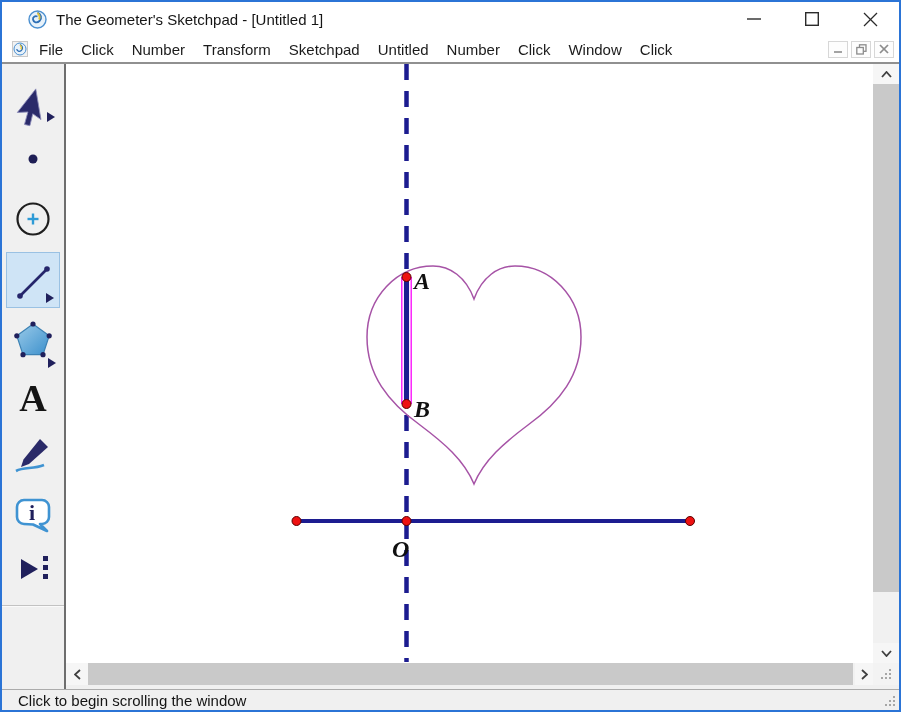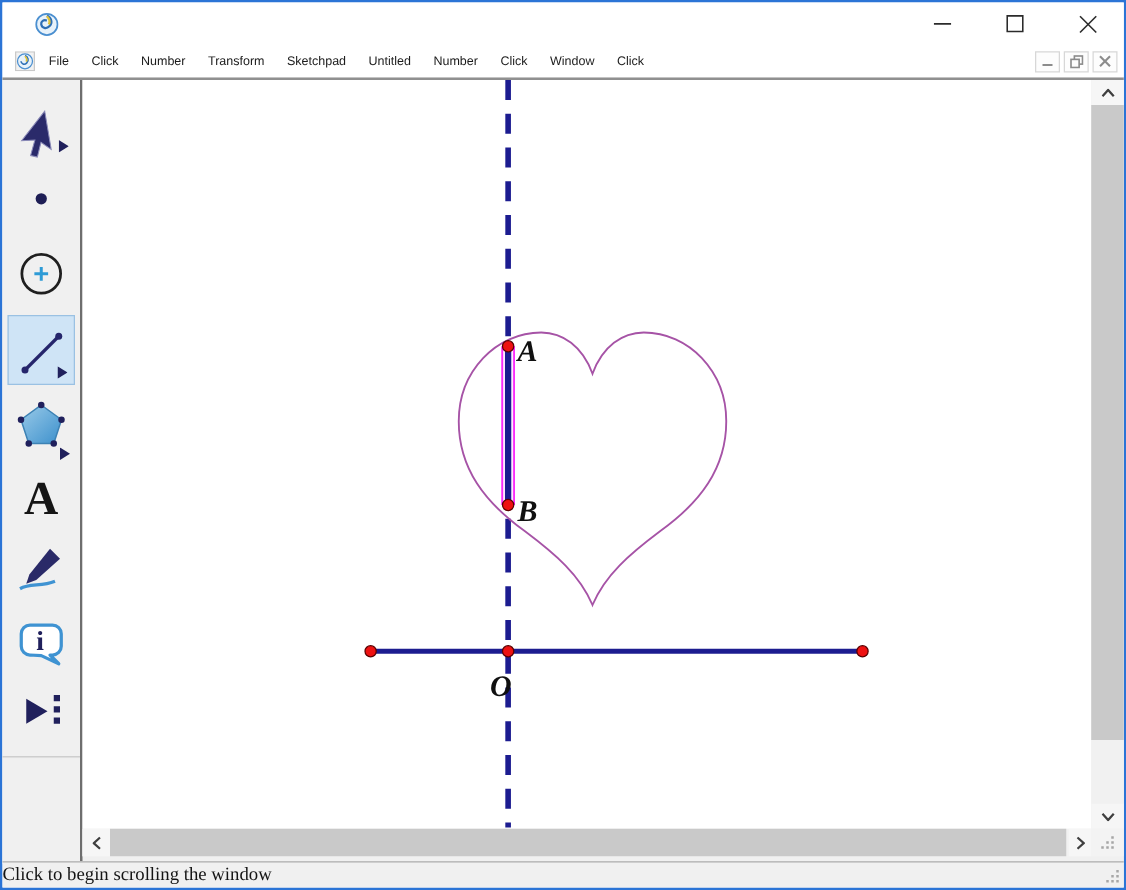--- a/index.html
+++ b/index.html
@@ -8,21 +8,21 @@
     box-shadow:inset 0 0 0 2px #2b74d6;overflow:hidden;
     font-family:"Liberation Sans",sans-serif;-webkit-font-smoothing:antialiased;
   }
   
   .titlebar{position:absolute;left:2px;top:2px;right:2px;height:34px;background:#fff;display:flex;align-items:center;}
   .app-icon{margin-left:26px;flex:0 0 auto;}
   .title-text{margin-left:9px;font-size:15px;color:#151515;white-space:nowrap;}
   .tb-controls{position:absolute;right:0;top:0;height:34px;display:flex;}
   .tb-btn{width:58px;height:34px;display:flex;align-items:center;justify-content:center;}
   
-  .menubar{position:absolute;left:2px;top:36px;right:2px;height:26px;background:#fff;display:flex;align-items:center;font-size:10px;color:#1b1b1b;}
+  .menubar{position:absolute;left:2px;top:36px;right:2px;height:26px;background:#fff;display:flex;align-items:center;font-size:15px;color:#1b1b1b;}
   .menu-app-icon{margin-left:10px;margin-right:2px;flex:0 0 auto;}
   .menu-items{display:flex;align-items:center;}
   .menu-item{padding:3px 9px;cursor:default;}
   .mdi-controls{margin-left:auto;display:flex;gap:3px;margin-right:5px;}
   .mdi-btn{width:20px;height:17px;border:1px solid #d7d7d7;background:#fdfdfd;display:flex;align-items:center;justify-content:center;box-sizing:border-box;}
   
   .main{position:absolute;left:2px;top:62px;width:897px;height:627px;background:#f0f0f0;border-top:2px solid #909090;box-sizing:content-box;}
   .main-inner{position:absolute;left:0;top:0;width:897px;height:625px;}
   .toolbar{position:absolute;left:0;top:0;width:62px;height:625px;background:#f0f0f0;border-right:2px solid #6e6e6e;box-sizing:content-box;}
   .tool{position:absolute;left:7px;width:48px;height:48px;}
@@ -39,34 +39,35 @@
   .vscroll .btn.down{bottom:0;}
   .vthumb{position:absolute;left:0;top:20px;width:26px;height:508px;background:#c9c9c9;}
   .hscroll{position:absolute;left:64px;top:599px;width:807px;height:22px;background:#f1f1f1;}
   .hscroll .btn{position:absolute;top:0;width:22px;height:22px;background:#f6f6f6;display:flex;align-items:center;justify-content:center;}
   .hscroll .btn.left{left:0;}
   .hscroll .btn.right{right:0;width:18px;}
   .hthumb{position:absolute;left:22px;top:0;width:765px;height:22px;background:#c9c9c9;}
   .scroll-corner{position:absolute;left:871px;top:599px;width:26px;height:22px;background:#f3f3f3;display:flex;align-items:center;justify-content:center;}
   
   .statusbar{position:absolute;left:2px;bottom:2px;right:2px;height:20px;background:#f0f0f0;border-top:1px solid #ababab;display:flex;align-items:center;font-size:15px;color:#141414;}
-  .statusbar .txt{margin-left:0;white-space:nowrap;font-family:Liberation Serif, serif;}
+  .statusbar .txt{margin-left:16px;white-space:nowrap;}
   .status-grip{margin-left:auto;margin-right:3px;}
 </style>
 </head>
 <body>
 
 <div class="window">
 
   <div class="titlebar">
     <svg class="app-icon" width="19" height="19" viewBox="0 0 19 19">
       <circle cx="9.5" cy="9.5" r="8.5" fill="#e8f2fa" stroke="#4a8fd0" stroke-width="1.4"></circle>
       <path d="M9.5 2.5 C 13 4 14.5 8 11.5 11 C 9 13.5 5.5 12.5 5 9.5 C 4.6 7 7 5.5 9.5 6.5" fill="none" stroke="#2e6fb5" stroke-width="1.8"></path>
       <path d="M9.5 3 C 11.5 5 12.5 7 11 9.5" fill="none" stroke="#e0c23a" stroke-width="1.8"></path>
     </svg>
+    <span class="title-text">The Geometer's Sketchpad - [Untitled 1]</span>
     <div class="tb-controls">
       <div class="tb-btn">
         <svg width="14" height="14" viewBox="0 0 14 14">
             <line x1="0" y1="7" x2="14" y2="7" stroke="#2b2b2b" stroke-width="1.4"></line>
           </svg>
       </div>
       <div class="tb-btn">
         <svg width="14" height="14" viewBox="0 0 14 14">
             <rect x="0.7" y="0.7" width="12.6" height="12.6" fill="none" stroke="#2b2b2b" stroke-width="1.4"></rect>
           </svg>

